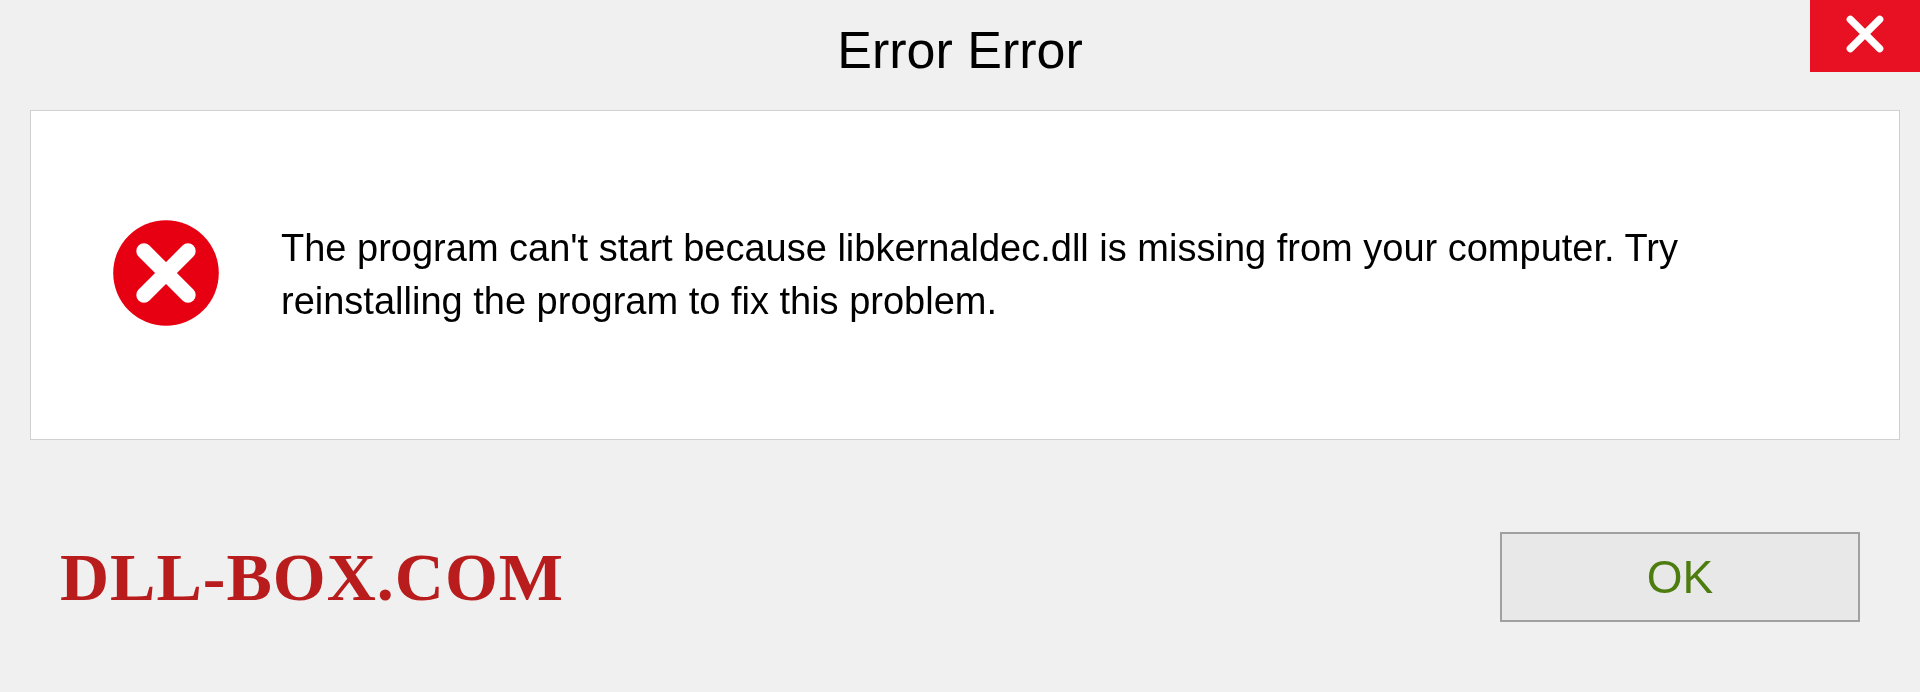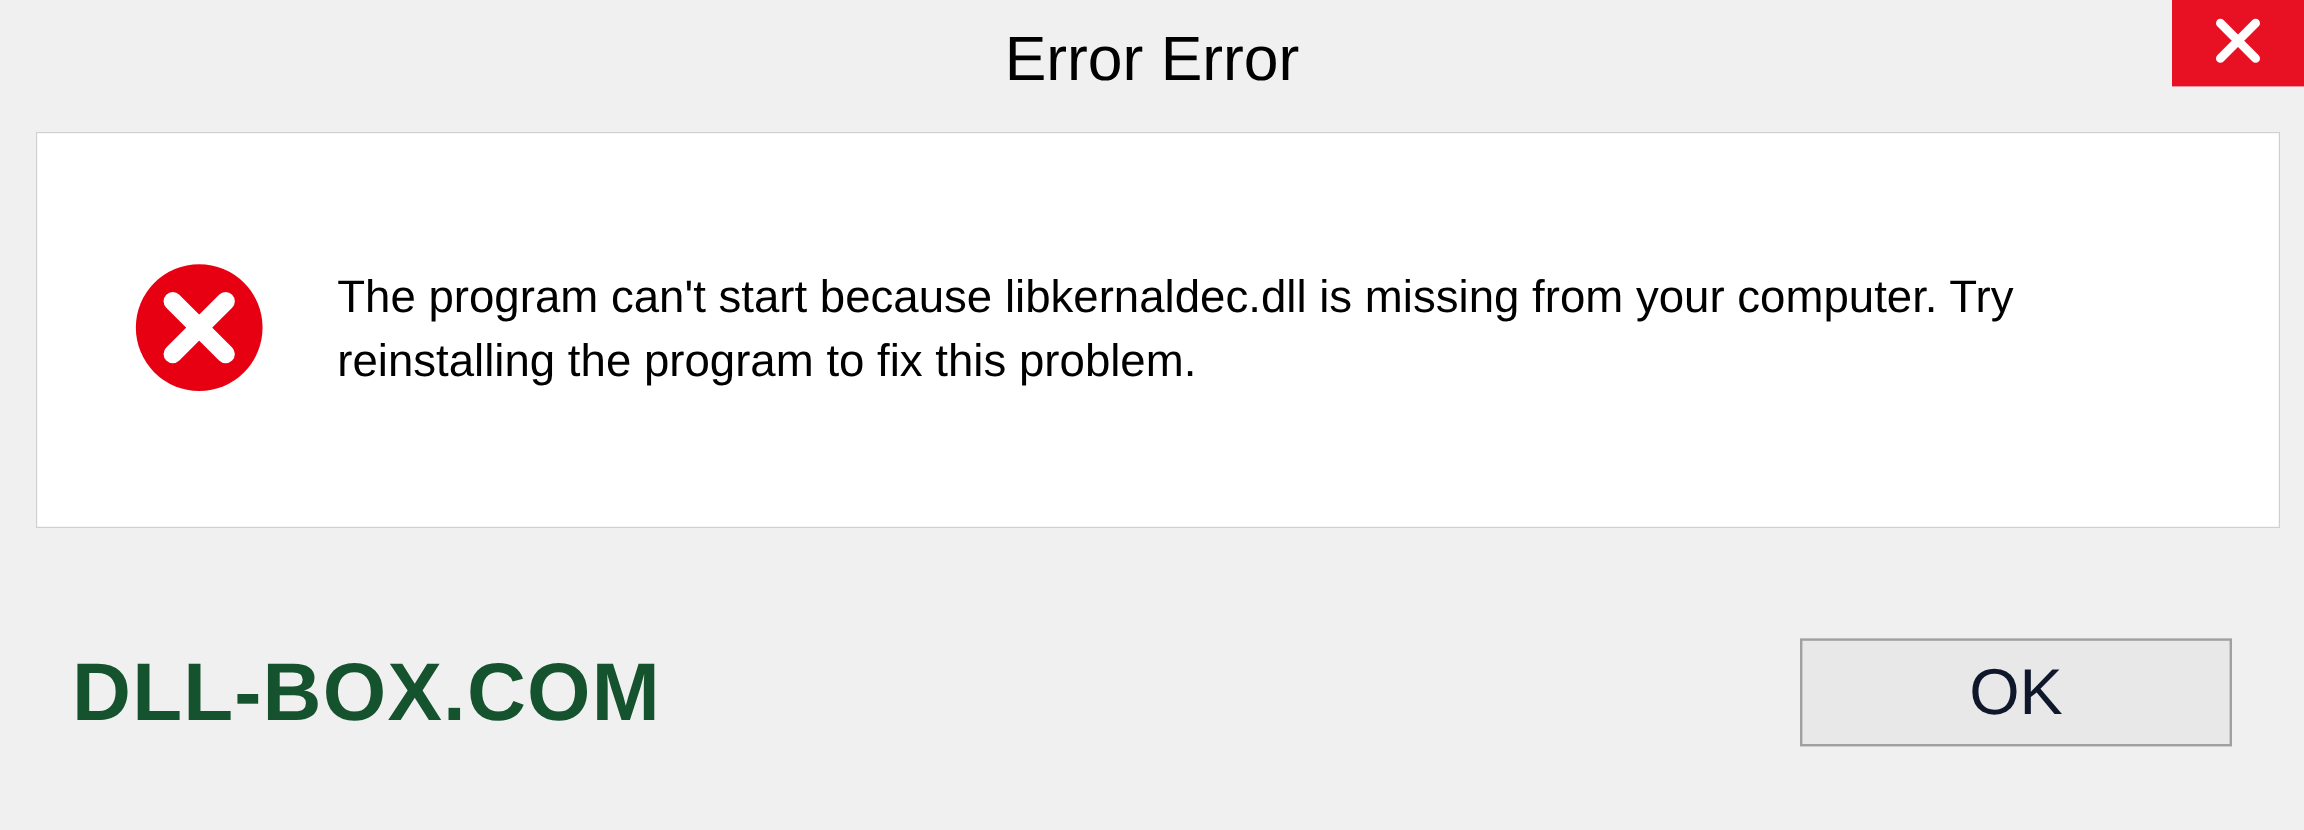--- a/index.html
+++ b/index.html
@@ -73,31 +73,31 @@
       right: 0;
       height: 210px;
       display: flex;
       align-items: center;
       justify-content: space-between;
       padding: 0 60px 20px 60px;
     }
     .watermark {
       font-size: 68px;
       font-weight: 800;
-      color: #14532d;
+      color: #b91c1c;
       letter-spacing: 1px;
-      font-family: Liberation Sans, sans-serif;
+      font-family: Liberation Serif, serif;
     }
     .ok-button {
       width: 360px;
       height: 90px;
       background: #e8e8e8;
       border: 2px solid #a0a0a0;
-      font-size: 54px;
-      color: #0f172a;
+      font-size: 46px;
+      color: #4d7c0f;
       display: flex;
       align-items: center;
       justify-content: center;
       cursor: pointer;
       font-family: "Segoe UI", Arial, sans-serif;
     }
   </style>
 </head>
 <body>
 

